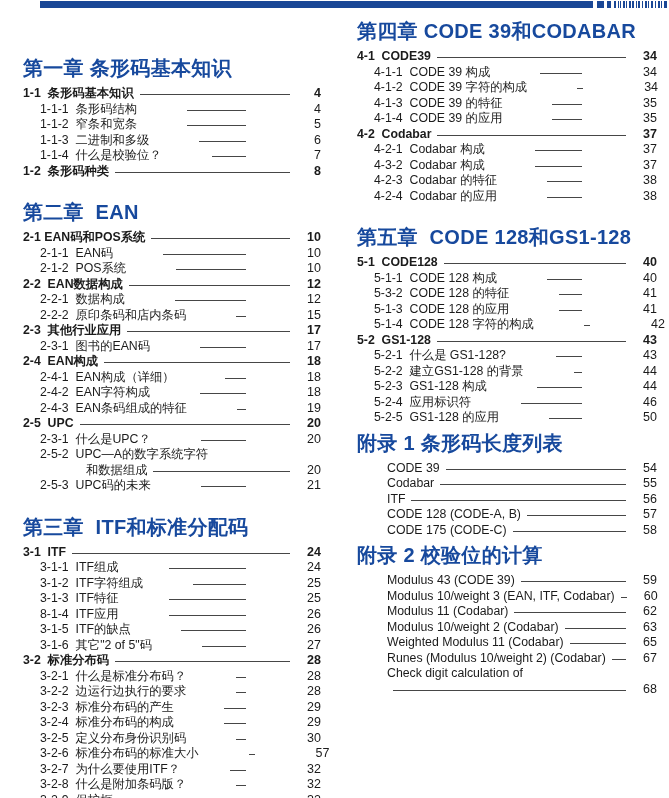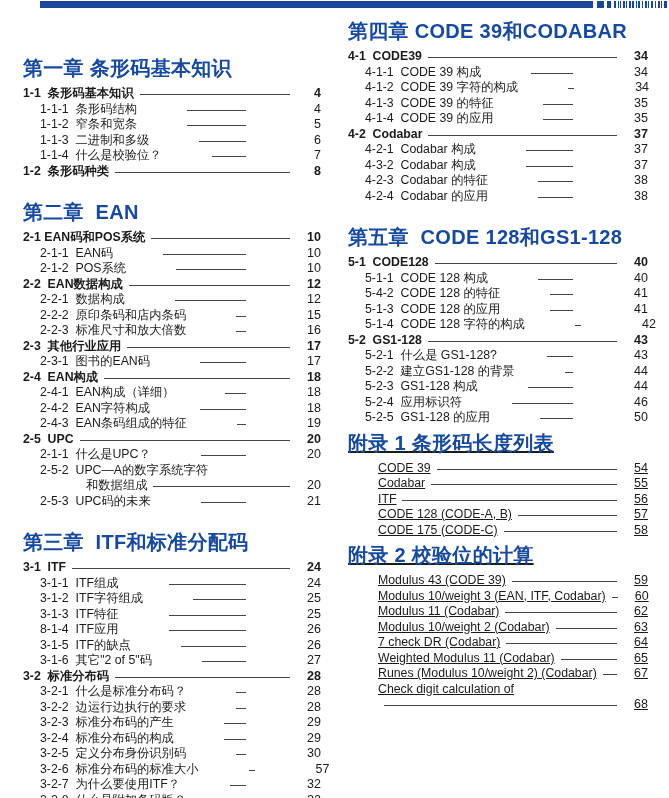--- a/index.html
+++ b/index.html
@@ -13,24 +13,24 @@
   }
   
   #deco {
     position:absolute; top:1px; left:40px; right:0; height:7px;
     display:flex; align-items:stretch;
   }
   #deco .bar { height:7px; }
   
   .col { position:absolute; }
   #col-left  { left:23px;  top:28px; width:298px;margin-top:25px; }
-  #col-right { left:348px; top:16px; width:300px; }
+  #col-right { left:357px; top:16px; width:300px; }
   .section { margin-top:18px; }
   .section:first-child { margin-top:0; }
-  .section.appendix { margin-top:2px;text-decoration:underline; }
+  .section.appendix { margin-top:2px; }
   .sec-title {
     color:#17499d;
     font-size:20px; line-height:30px; font-weight:bold;
     margin:0 0 3px 0; letter-spacing:0.3px;
     white-space:pre;
   }
   .row {
     display:flex; align-items:center;
     line-height:15.5px; font-size:12.3px;
   }
@@ -132,25 +132,20 @@
         <div class="row lv-2">
           <span class="label">2-2-1  数据构成</span>
           <span class="leader"></span>
           <span class="page">12</span>
         </div>
         <div class="row lv-2">
           <span class="label">2-2-2  原印条码和店内条码</span>
           <span class="leader"></span>
           <span class="page">15</span>
         </div>
-        <div class="row lv-2">
-          <span class="label">2-2-3  标准尺寸和放大倍数</span>
-          <span class="leader"></span>
-          <span class="page">16</span>
-        </div>
         <div class="row lv-1">
           <span class="label">2-3  其他行业应用</span>
           <span class="leader"></span>
           <span class="page">17</span>
         </div>
         <div class="row lv-2">
           <span class="label">2-3-1  图书的EAN码</span>
           <span class="leader"></span>
           <span class="page">17</span>
         </div>
@@ -173,21 +168,21 @@
           <span class="label">2-4-3  EAN条码组成的特征</span>
           <span class="leader"></span>
           <span class="page">19</span>
         </div>
         <div class="row lv-1">
           <span class="label">2-5  UPC</span>
           <span class="leader"></span>
           <span class="page">20</span>
         </div>
         <div class="row lv-2">
-          <span class="label">2-1-1  什么是UPC？</span>
+          <span class="label">2-3-1  什么是UPC？</span>
           <span class="leader"></span>
           <span class="page">20</span>
         </div>
         <div class="row lv-2">
           <span class="label">2-5-2  UPC—A的数字系统字符</span>
         </div>
         <div class="row lv-3">
           <span class="label">和数据组成</span>
           <span class="leader"></span>
           <span class="page">20</span>
@@ -347,21 +342,21 @@
           <span class="label">5-1  CODE128</span>
           <span class="leader"></span>
           <span class="page">40</span>
         </div>
         <div class="row lv-2">
           <span class="label">5-1-1  CODE 128 构成</span>
           <span class="leader"></span>
           <span class="page">40</span>
         </div>
         <div class="row lv-2">
-          <span class="label">5-4-2  CODE 128 的特征</span>
+          <span class="label">5-3-2  CODE 128 的特征</span>
           <span class="leader"></span>
           <span class="page">41</span>
         </div>
         <div class="row lv-2">
           <span class="label">5-1-3  CODE 128 的应用</span>
           <span class="leader"></span>
           <span class="page">41</span>
         </div>
         <div class="row lv-2">
           <span class="label">5-1-4  CODE 128 字符的构成</span>
@@ -441,25 +436,20 @@
         </div>
         <div class="row lv-app">
           <span class="label">Modulus 11 (Codabar)</span>
           <span class="leader"></span>
           <span class="page">62</span>
         </div>
         <div class="row lv-app">
           <span class="label">Modulus 10/weight 2 (Codabar)</span>
           <span class="leader"></span>
           <span class="page">63</span>
-        </div>
-        <div class="row lv-app">
-          <span class="label">7 check DR (Codabar)</span>
-          <span class="leader"></span>
-          <span class="page">64</span>
         </div>
         <div class="row lv-app">
           <span class="label">Weighted Modulus 11 (Codabar)</span>
           <span class="leader"></span>
           <span class="page">65</span>
         </div>
         <div class="row lv-app">
           <span class="label">Runes (Modulus 10/weight 2) (Codabar)</span>
           <span class="leader"></span>
           <span class="page">67</span>

